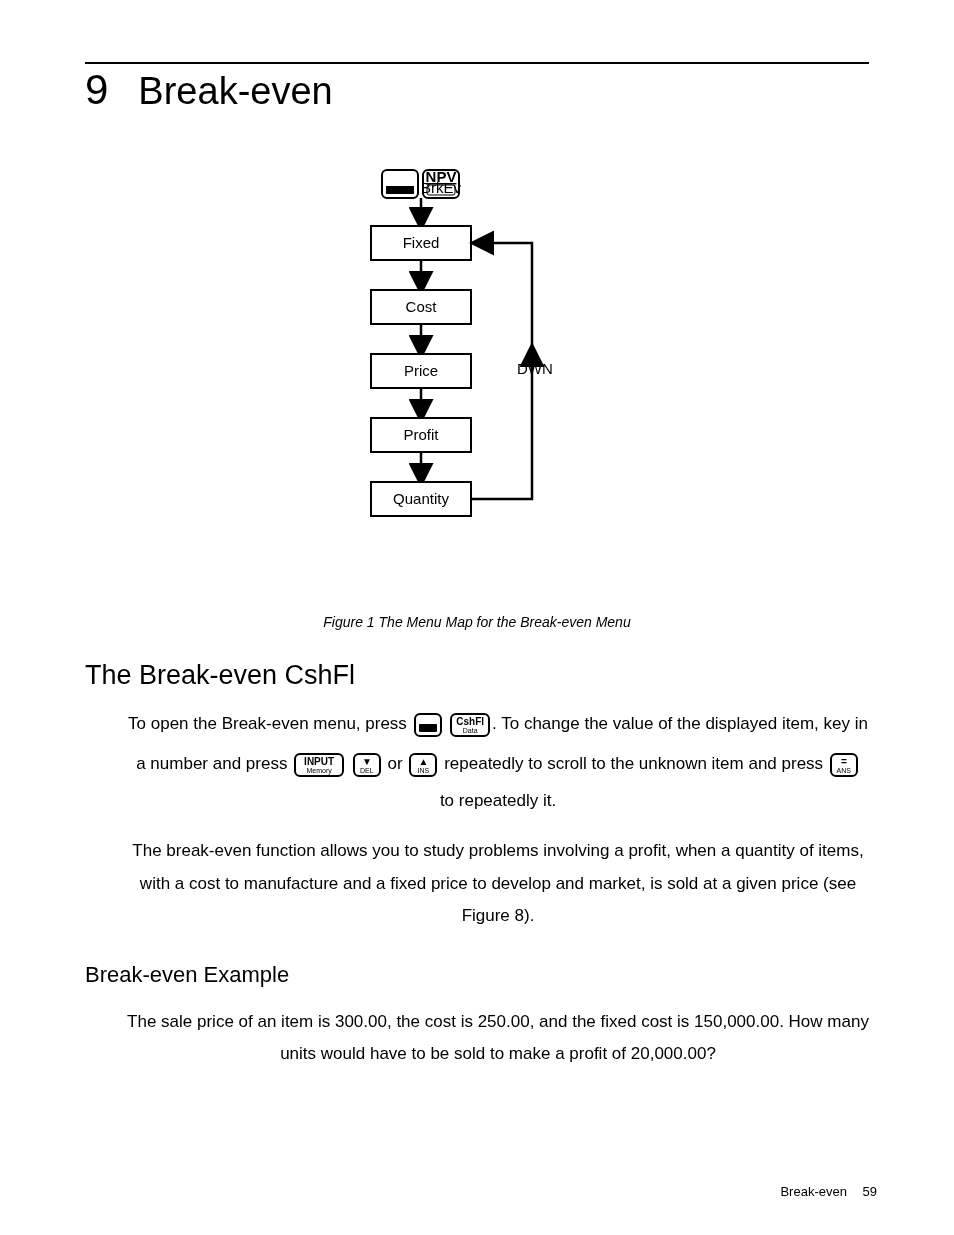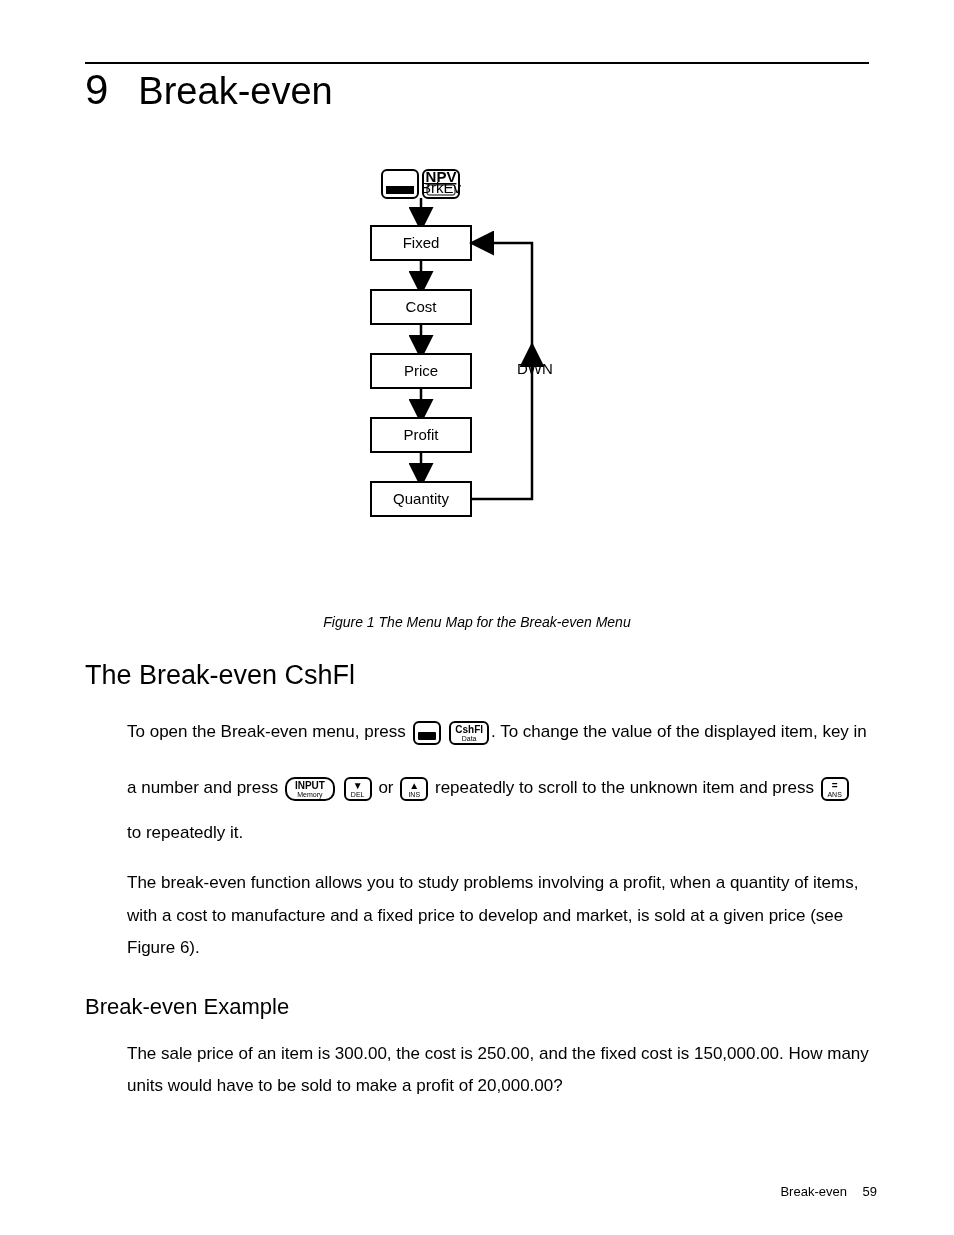--- a/index.html
+++ b/index.html
@@ -56,44 +56,45 @@
     font-size: 22px;
     margin: 30px 0 18px 0;
   }
   .body {
     margin-left: 42px;
     font-size: 17px;
     line-height: 1.9;
   }
   .body p {
     margin: 0 0 18px 0;
+    text-align: center;
   }
   .key {
     display: inline-flex;
     flex-direction: column;
     align-items: center;
     justify-content: center;
     vertical-align: middle;
     border: 2px solid #000;
     border-radius: 6px;
     min-width: 28px;
     padding: 1px 4px 0 4px;
     line-height: 1;
     font-family: Arial, sans-serif;
     font-size: 10px;
     font-weight: bold;
     background: #fff;
     box-sizing: border-box;
     height: 24px;
     position: relative;
-    margin: 16px 2px;
+    margin: 8px 2px;
   }
   .key .ktop { font-size: 10px; font-weight: bold; }
   .key .kbot { font-size: 7px; font-weight: normal; }
-  .key-wide { min-width: 50px; border-radius: 10px; }
+  .key-wide { min-width: 50px; }
   .key-shift {
     background: #fff;
   }
   .key-shift::after {
     content: "";
     position: absolute;
     left: 3px; right: 3px; bottom: 3px;
     height: 8px;
     background: #000;
     border-radius: 1px;
@@ -205,21 +206,21 @@
         <span class="kbot">INS</span>
       </span>
       <span> repeatedly to scroll to the unknown item and press </span>
       <span class="key">
         <span class="ktop">=</span>
         <span class="kbot">ANS</span>
       </span>
       <span> to repeatedly it.</span>
     </p>
 
-    <p>The break-even function allows you to study problems involving a profit, when a quantity of items, with a cost to manufacture and a fixed price to develop and market, is sold at a given price (see Figure 6).</p>
+    <p>The break-even function allows you to study problems involving a profit, when a quantity of items, with a cost to manufacture and a fixed price to develop and market, is sold at a given price (see Figure 8).</p>
   </div>
 
   <h3 class="subsection">Break-even Example</h3>
 
   <div class="body">
     <p>The sale price of an item is 300.00, the cost is 250.00, and the fixed cost is 150,000.00. How many units would have to be sold to make a profit of 20,000.00?</p>
   </div>
 
   <div class="footer">
     <span>Break-even</span>

